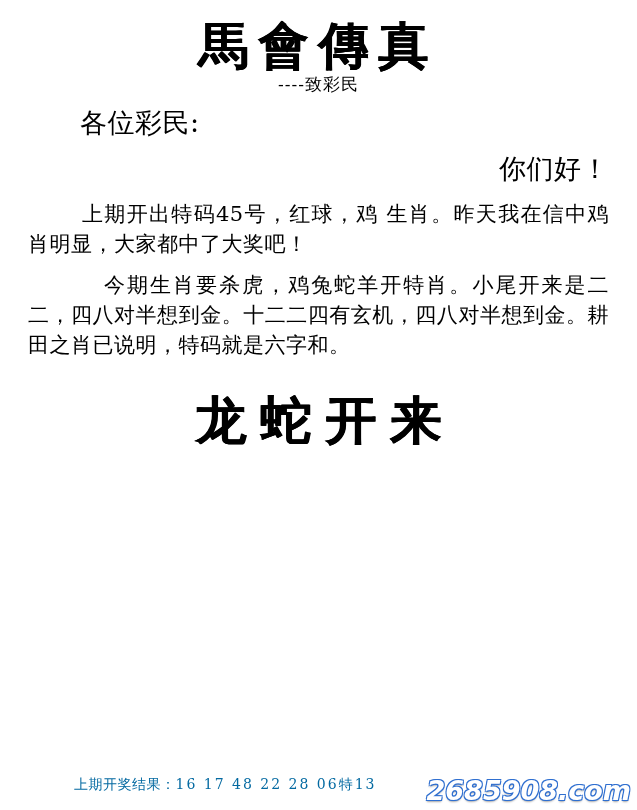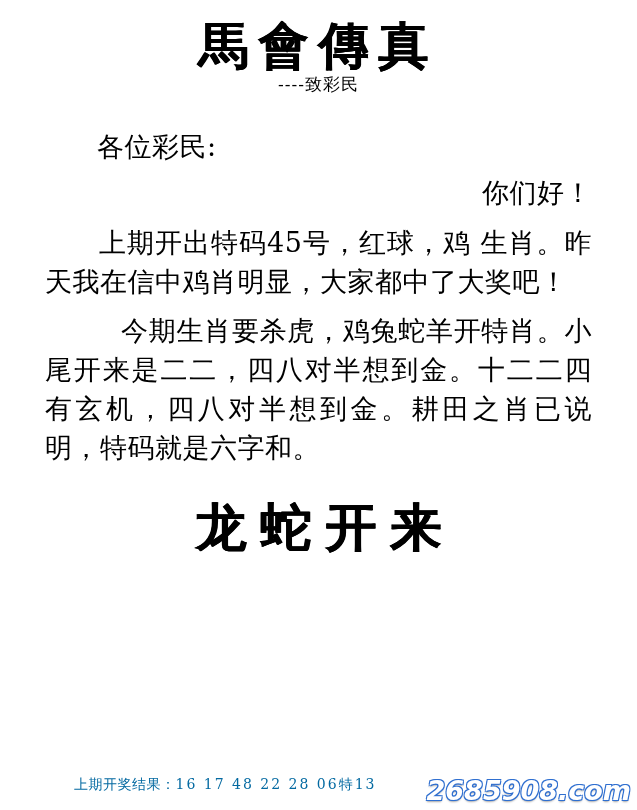--- a/index.html
+++ b/index.html
@@ -13,21 +13,21 @@
     font-family: "DejaVu Serif", "Liberation Serif", serif;
     color: #111111;
     overflow: hidden;
     position: relative;
   }
   .page {
     position: relative;
     width: 637px;
     height: 810px;
     box-sizing: border-box;
-    padding: 0 45px;
+    padding: 0 28px;
   }
 
   
   .title {
     text-align: center;
     font-family: "DejaVu Serif", "Liberation Serif", serif;
     font-size: 50px;
     font-weight: bold;
     letter-spacing: 10px;
     padding-top: 18px;
@@ -57,41 +57,41 @@
 
   .dedication {
     text-align: center;
     font-size: 17px;
     letter-spacing: 1px;
     color: #000;
   }
 
   
   .body-block {
-    margin-top: 32px;
+    margin-top: 8px;
     font-size: 27px;
     line-height: 1.42;
     letter-spacing: 0.5px;
     color: #000;
   }
   .salutation {
     padding-left: 52px;
     font-size: 27px;
   }
   .greeting {
     padding-left: 120px;
     margin-top: 8px;
     font-size: 27px;
     text-align: right;
   }
   .para {
     margin-top: 10px;
     text-align: justify;
     text-justify: inter-character;
-    font-size: 27px;
+    font-size: 21px;
     line-height: 1.45;
   }
   .para.indent {
     text-indent: 54px;
   }
   .para.indent2 {
     text-indent: 76px;
   }
 
   

